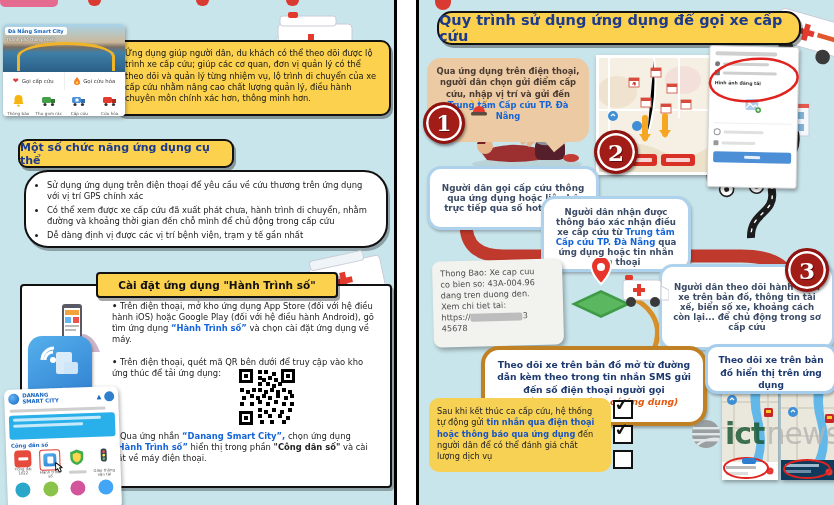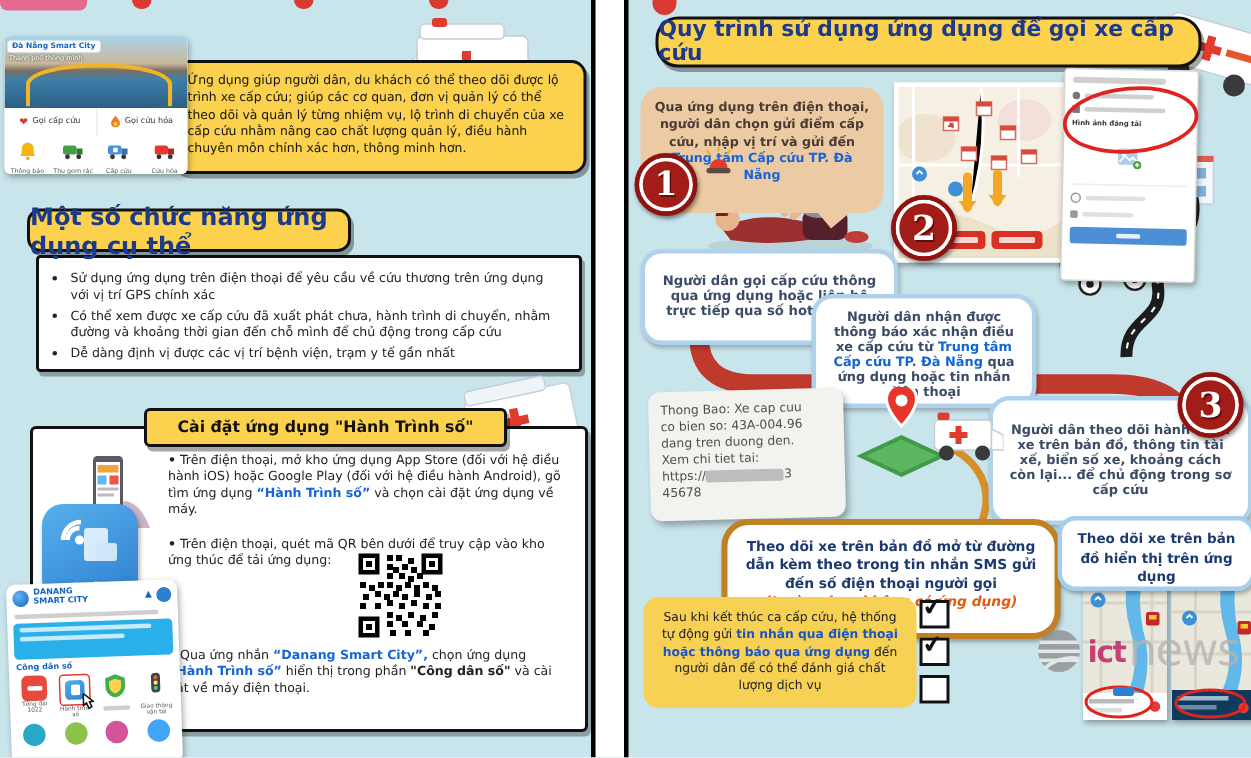--- a/index.html
+++ b/index.html
@@ -111,25 +111,25 @@
           </svg>
         <div style="font-size:4.2px;color:#555">Cứu hỏa</div>
       </div>
     </div>
   </div>
 
   <div class="abs yellowbox" style="left:115px;top:40px;width:276px;height:76px;border-radius:10px;box-sizing:border-box;padding:6px 8px;z-index:1">
     <div style="font-size:8.3px;line-height:1.36;color:#141414;font-weight:500">Ứng dụng giúp người dân, du khách có thể theo dõi được lộ trình xe cấp cứu; giúp các cơ quan, đơn vị quản lý có thể theo dõi và quản lý từng nhiệm vụ, lộ trình di chuyển của xe cấp cứu nhằm nâng cao chất lượng quản lý, điều hành chuyên môn chính xác hơn, thông minh hơn.</div>
   </div>
 
-  <div class="abs yellowbox pill" style="left:18px;top:139px;width:212px;height:25px;border-radius:9px;font-size:16px;z-index:2">
+  <div class="abs yellowbox pill" style="left:18px;top:139px;width:212px;height:25px;border-radius:9px;font-size:11px;z-index:2">
     <span>Một số chức năng ứng dụng cụ thể</span>
   </div>
 
-  <div class="abs whitebox" style="left:24px;top:170px;width:364px;height:78px;border-radius:3px;box-sizing:border-box;padding:8px 10px 2px 8px;z-index:1">
+  <div class="abs whitebox" style="left:24px;top:170px;width:364px;height:78px;border-radius:24px;box-sizing:border-box;padding:8px 10px 2px 8px;z-index:1">
     <ul class="dots" style="font-size:8.4px;line-height:1.3;color:#222">
       <li>Sử dụng ứng dụng trên điện thoại để yêu cầu về cứu thương trên ứng dụng với vị trí GPS chính xác</li>
       <li>Có thể xem được xe cấp cứu đã xuất phát chưa, hành trình di chuyển, nhằm đường và khoảng thời gian đến chỗ mình để chủ động trong cấp cứu</li>
       <li>Dễ dàng định vị được các vị trí bệnh viện, trạm y tế gần nhất</li>
     </ul>
   </div>
 
   <svg class="abs" style="left:302px;top:250px;z-index:1;transform:rotate(-12deg)" width="92" height="64" viewBox="0 0 94 66">
     <rect x="10" y="12" width="74" height="36" rx="4" fill="#fff" stroke="#c9ccd6"></rect>
     <path d="M10,24 L2,34 L2,44 a4,4 0 0 0 4,4 L10,48 Z" fill="#fff" stroke="#c9ccd6"></path>
@@ -584,21 +584,21 @@
           <rect x="2" y="2" width="5" height="3" fill="#ffca28"></rect>
         </g>
       <rect x="0" y="78" width="56" height="20" fill="#103a5c"></rect>
       <rect x="4" y="82" width="34" height="3" fill="#9fb8cc"></rect>
         <rect x="4" y="88" width="26" height="3" fill="#6e8ca6"></rect>
       <circle cx="48" cy="90" r="3.5" fill="#e53935"></circle>
       <ellipse cx="26" cy="87" rx="23" ry="9" fill="none" stroke="#e0231f" stroke-width="2"></ellipse>
     </svg>
   </div>
 
-  <div class="abs" style="left:10px;top:398px;width:182px;height:74px;background:#f7d154;border-radius:10px;z-index:2;box-sizing:border-box;padding:8px 8px;text-align:center;font-size:8.2px;line-height:1.38;color:#222;font-weight:500">
+  <div class="abs" style="left:10px;top:398px;width:182px;height:74px;background:#f7d154;border-radius:10px;z-index:2;box-sizing:border-box;padding:8px 8px;text-align:left;font-size:8.2px;line-height:1.38;color:#222;font-weight:500">
     <span>Sau khi kết thúc ca cấp cứu, hệ thống tự động gửi </span><span style="color:#1b55c4;font-weight:bold">tin nhắn qua điện thoại hoặc thông báo qua ứng dụng</span><span> đến người dân để có thể đánh giá chất lượng dịch vụ</span>
   </div>
   <div class="chk" style="left:194px;top:400px">
       <span>✔</span>
     </div>
   <div class="chk" style="left:194px;top:425px">
       <span>✔</span>
     </div>
   <div class="chk" style="left:194px;top:450px">
       <span></span>
@@ -607,17 +607,17 @@
   <div class="abs" style="left:270px;top:416px;z-index:4;display:flex;align-items:center;gap:2px;opacity:.8">
     <svg width="34" height="34" viewBox="0 0 34 34">
       <circle cx="17" cy="17" r="14" fill="#8f8f8f"></circle>
       <g fill="#e8e8e8">
           <rect x="4" y="10" width="26" height="2.4"></rect>
           <rect x="3" y="16" width="28" height="2.4"></rect>
           <rect x="4" y="22" width="26" height="2.4"></rect>
         </g>
       <path d="M8,28 Q18,20 30,22" stroke="#e8e8e8" stroke-width="2.4" fill="none"></path>
     </svg>
-    <span style="font-size:20px;font-weight:bold;color:#be185d;letter-spacing:-1px">ict</span>
+    <span style="font-size:30px;font-weight:bold;color:#14532d;letter-spacing:-1px">ict</span>
       <span style="font-size:30px;color:#b4b4b4;letter-spacing:-1px">news</span>
   </div>
 
 </div>
 
 </body></html>

